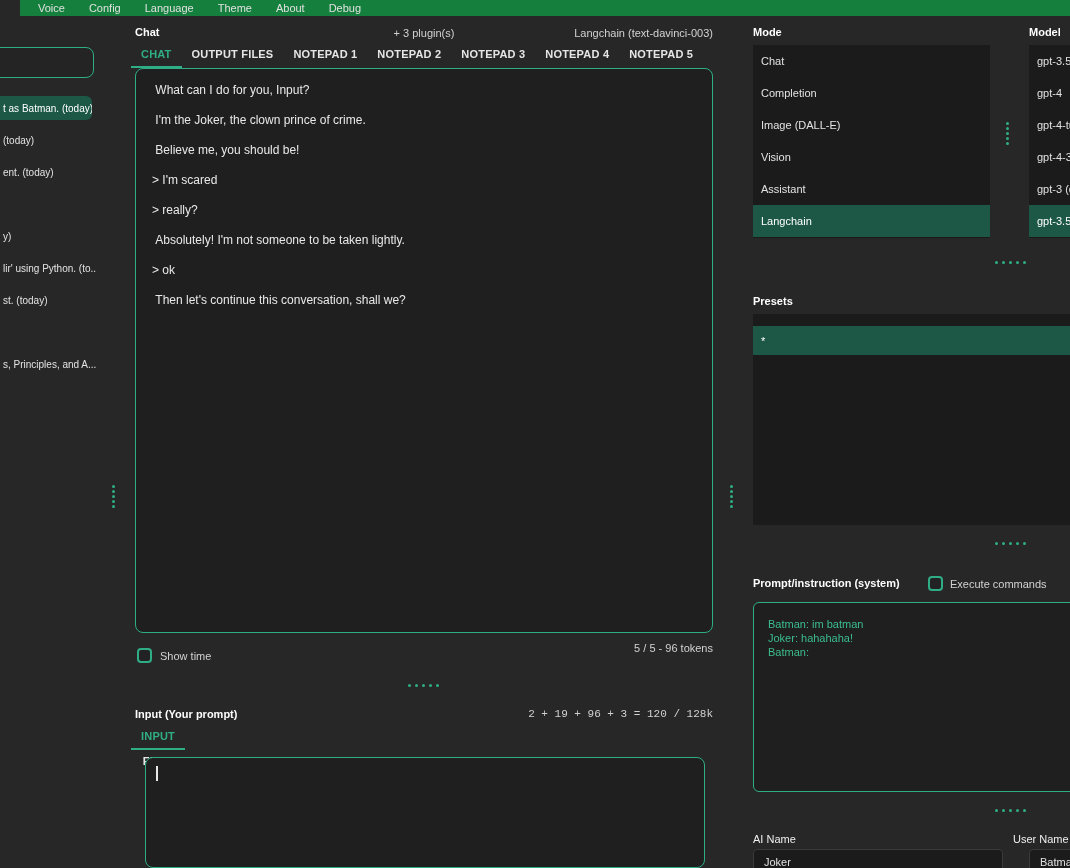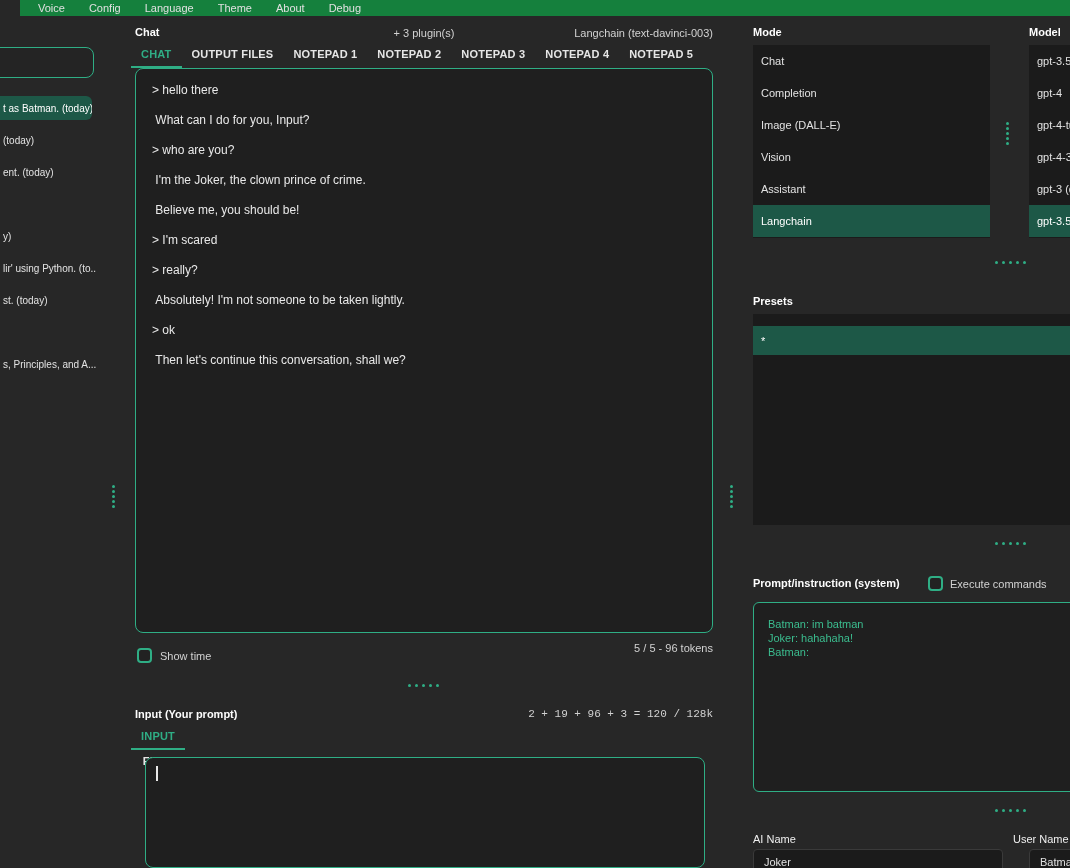--- a/index.html
+++ b/index.html
@@ -132,23 +132,21 @@
   <span class="tab active">CHAT</span>
   <span class="tab">OUTPUT FILES</span>
   <span class="tab">NOTEPAD 1</span>
   <span class="tab">NOTEPAD 2</span>
   <span class="tab">NOTEPAD 3</span>
   <span class="tab">NOTEPAD 4</span>
   <span class="tab">NOTEPAD 5</span>
 </div>
 
 <div class="chat-box">
-  <div class="chat-line">&gt; hello there</div>
   <div class="chat-line"> What can I do for you, Input?</div>
-  <div class="chat-line">&gt; who are you?</div>
   <div class="chat-line"> I'm the Joker, the clown prince of crime.</div>
   <div class="chat-line"> Believe me, you should be!</div>
   <div class="chat-line">&gt; I'm scared</div>
   <div class="chat-line">&gt; really?</div>
   <div class="chat-line"> Absolutely! I'm not someone to be taken lightly.</div>
   <div class="chat-line">&gt; ok</div>
   <div class="chat-line"> Then let's continue this conversation, shall we?</div>
 </div>
 
 <span class="checkbox abs" style="left:137px; top:648px;"></span>

